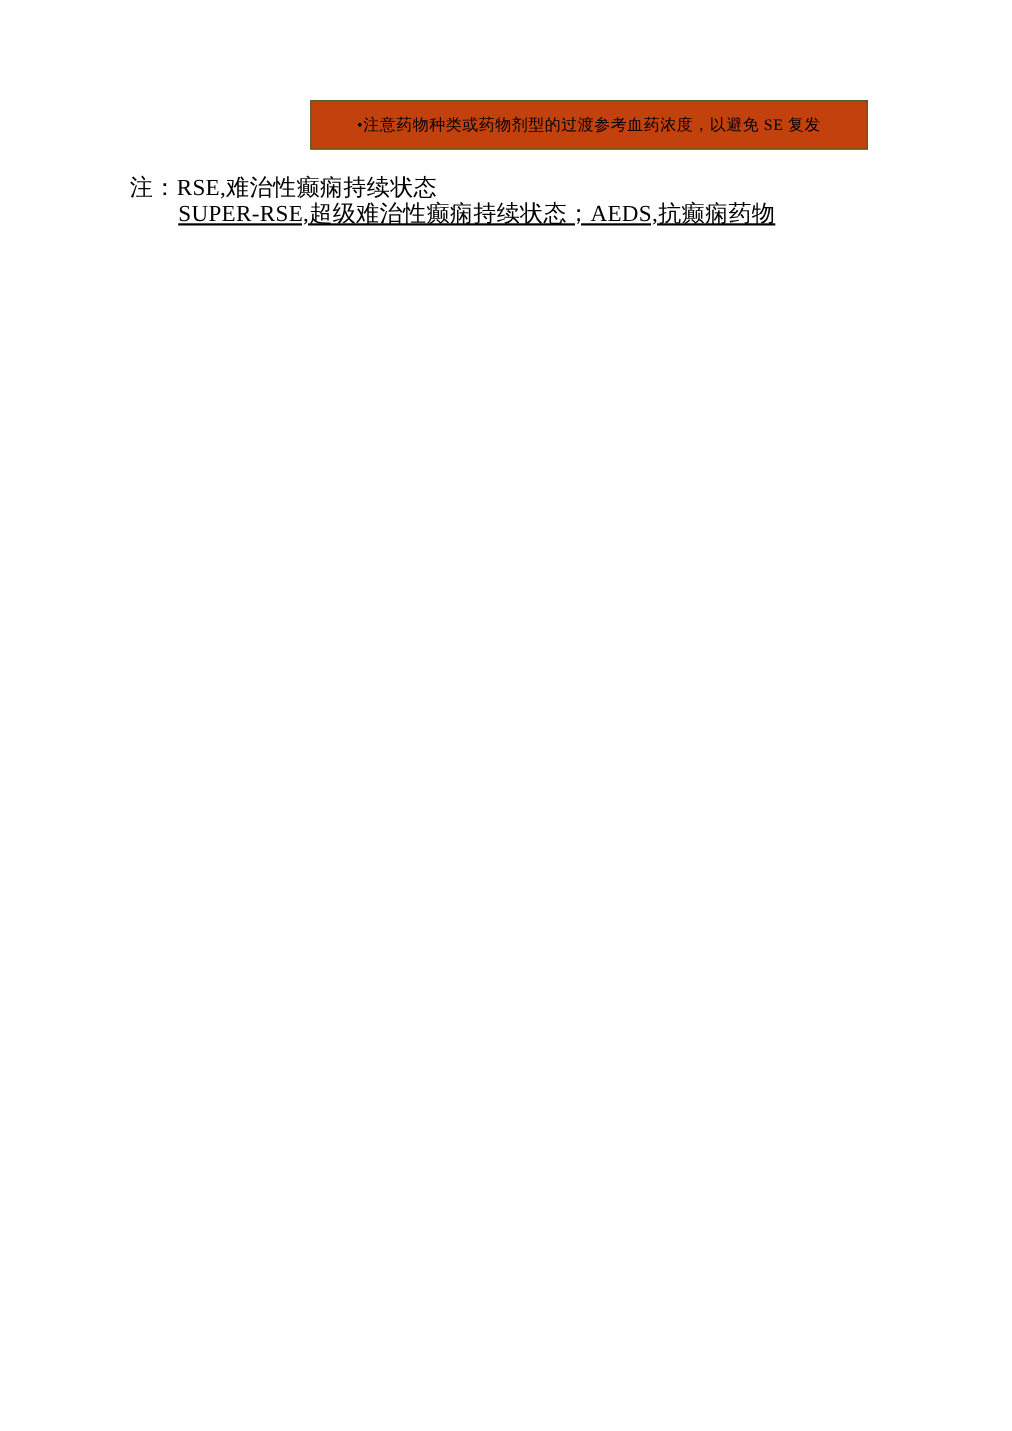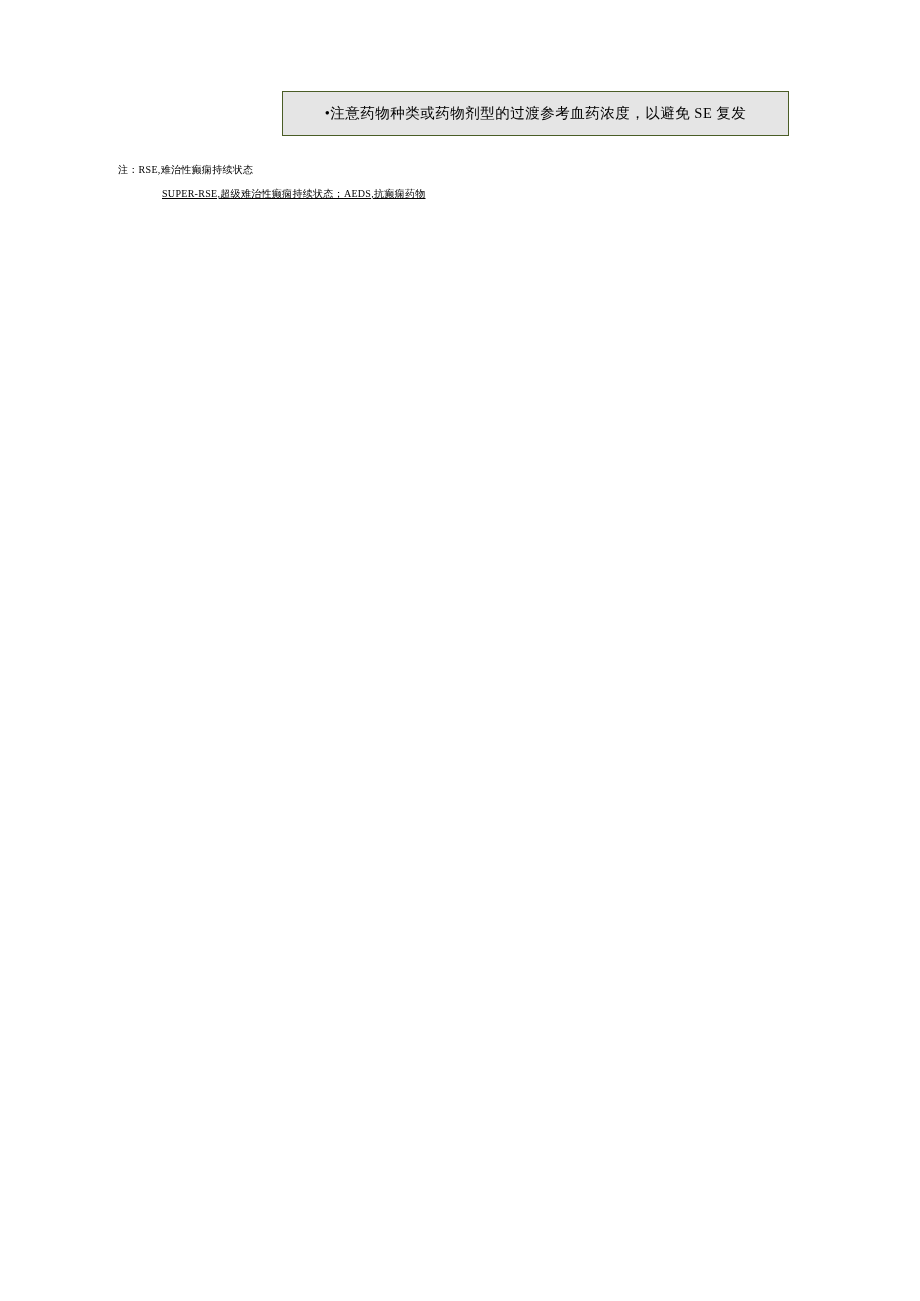--- a/index.html
+++ b/index.html
@@ -16,40 +16,40 @@
     position: relative;
     width: 920px;
     height: 1301px;
   }
   .callout-box {
     position: absolute;
     left: 282px;
     top: 91px;
     width: 507px;
     height: 45px;
-    background: #e5e5e5;
+    background: #c2410c;
     border: 1px solid #4a5d26;
     box-sizing: border-box;
     display: flex;
     align-items: center;
     justify-content: center;
     padding: 0 14px;
   }
   .callout-text {
     color: #000000;
     font-size: 14.5px;
     letter-spacing: 0.5px;
     white-space: nowrap;
   }
   .notes {
     position: absolute;
     left: 118px;
     top: 158px;
     line-height: 24px;
-    font-size: 10px;
+    font-size: 21px;
     letter-spacing: 0.3px;
   }
   .notes .line1 {
     white-space: nowrap;
   }
   .notes .line2 {
     white-space: nowrap;
     padding-left: 44px;
     text-decoration: underline;
   }

